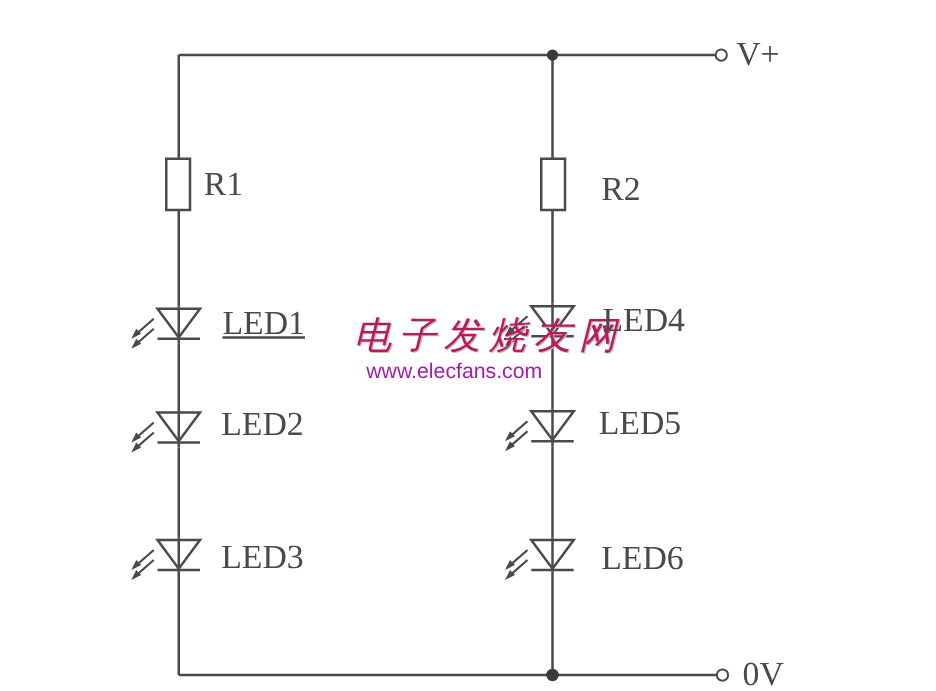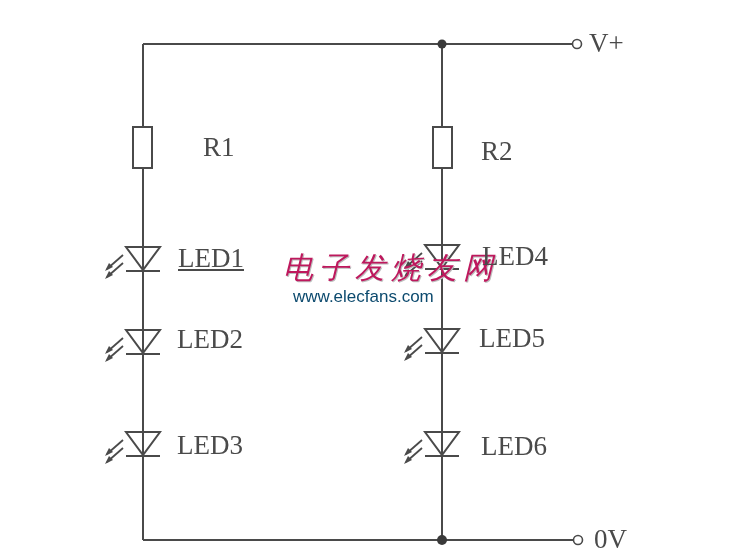--- a/index.html
+++ b/index.html
@@ -1,20 +1,20 @@
 <!DOCTYPE html>
 <html><head>
 <meta charset="utf-8">
 <style>
   html, body { margin: 0; padding: 0; background: #ffffff; }
   body { width: 749px; height: 553px; position: relative; overflow: hidden; }
   #canvas { position: absolute; left: 0; top: 0; }
   .lbl { position: absolute; font-family: "Liberation Serif", "DejaVu Serif", serif; color: #4a4a4a; font-size: 27px; line-height: 1; white-space: nowrap; }
   .wm-cn { position: absolute; left: 283px; top: 248px; font-family: "DejaVu Serif", serif; font-size: 30px; font-style: italic; color: #be185d; letter-spacing: 6px; text-shadow: 1px 1px 0 #bdbdbd; white-space: nowrap; }
-  .wm-url { position: absolute; left: 293px; top: 287px; font-family: "Liberation Sans", "DejaVu Sans", sans-serif; font-size: 17px; color: #0c4a6e; letter-spacing: 0px; white-space: nowrap; }
+  .wm-url { position: absolute; left: 293px; top: 287px; font-family: "Liberation Sans", "DejaVu Sans", sans-serif; font-size: 17px; color: #a21caf; letter-spacing: 0px; white-space: nowrap; }
 </style>
 </head>
 <body>
 
 <svg id="canvas" width="749" height="553" viewBox="0 0 749 553">
   <g stroke="#4a4a4a" stroke-width="2" fill="none">
 
     <line x1="143" y1="44" x2="572" y2="44"></line>
 
     <line x1="143" y1="540" x2="573" y2="540"></line>
@@ -56,21 +56,21 @@
   <use href="#led" x="442" y="329"></use>
   <use href="#led" x="442" y="432"></use>
 </svg>
 
 <div class="wm-cn">电子发烧友网</div>
 <div class="wm-url">www.elecfans.com</div>
 
 <div class="lbl" style="left:589px; top:30px;">V+</div>
 <div class="lbl" style="left:594px; top:526px;">0V</div>
 
-<div class="lbl" style="left:163px; top:134px;margin-left:40px;">R1</div>
+<div class="lbl" style="left:163px; top:134px;">R1</div>
 <div class="lbl" style="left:465px; top:138px;margin-left:16px;">R2</div>
 
 <div class="lbl" style="left:178px; top:245px;text-decoration:underline;">LED1</div>
 <div class="lbl" style="left:177px; top:326px;">LED2</div>
 <div class="lbl" style="left:177px; top:432px;">LED3</div>
 <div class="lbl" style="left:482px; top:243px;">LED4</div>
 <div class="lbl" style="left:479px; top:325px;">LED5</div>
 <div class="lbl" style="left:481px; top:433px;">LED6</div>
 
 </body></html>

